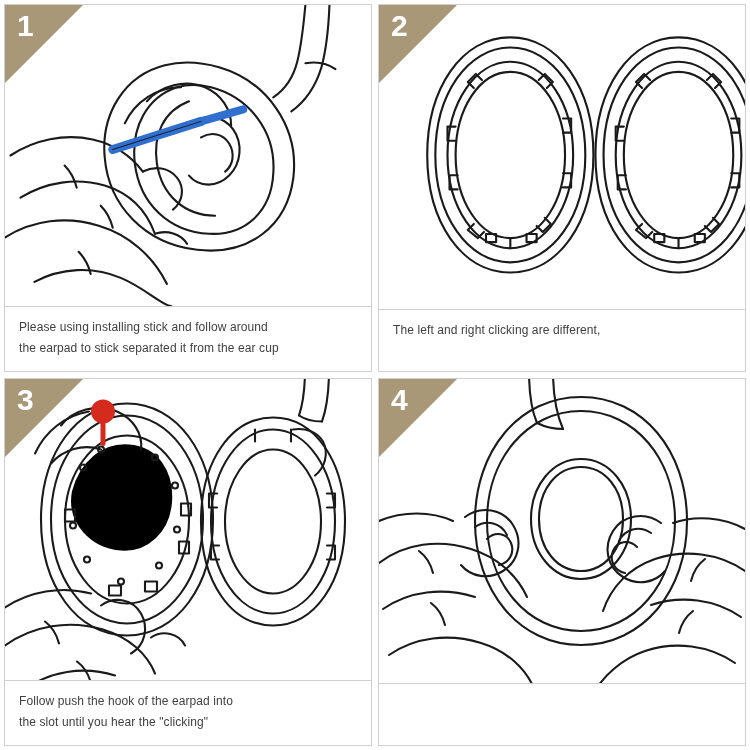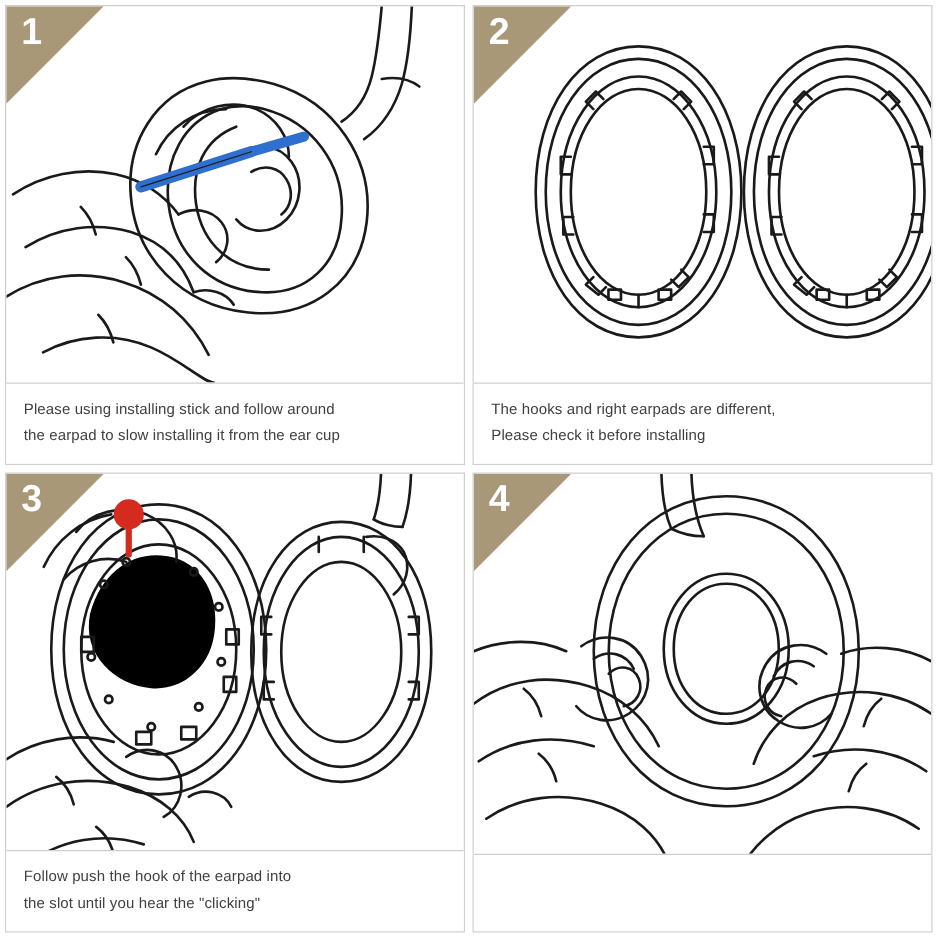--- a/index.html
+++ b/index.html
@@ -130,21 +130,21 @@
           <path d="M74 246 C80 252 84 260 86 268"></path>
         </g>
       </svg>
     </div>
     <div class="step-badge">
       <span class="tri"></span>
       <span class="num">1</span>
     </div>
     <div class="caption">
       <span class="line">Please using installing stick and follow around</span>
-      <span class="line">the earpad to slow installing it from the ear cup</span>
+      <span class="line">the earpad to stick separated it from the ear cup</span>
     </div>
   </div>
 
   <div class="panel">
     <div class="art">
       <svg viewBox="0 0 366 300" preserveAspectRatio="xMidYMid slice">
         <g fill="none" stroke="#1a1a1a" stroke-width="2.1" stroke-linecap="round" stroke-linejoin="round">
 
           <path d="M50 148 C50 82 84 32 132 32 C180 32 214 82 214 148 C214 214 180 264 132 264 C84 264 50 214 50 148 Z"></path>
           <path d="M58 148 C58 88 90 42 132 42 C174 42 206 88 206 148 C206 208 174 254 132 254 C90 254 58 208 58 148 Z"></path>
@@ -181,22 +181,21 @@
           <path d="M274 226 L284 226 L284 234 L274 234 Z"></path>
           <path d="M314 226 L324 226 L324 234 L314 234 Z"></path>
         </g>
       </svg>
     </div>
     <div class="step-badge">
       <span class="tri"></span>
       <span class="num">2</span>
     </div>
     <div class="caption">
-      <span class="line">The hooks and right earpads are different,</span>
-      <span class="line">Please check it before installing</span>
+      <span class="line">The left and right clicking are different,</span>
     </div>
   </div>
 
   <div class="panel">
     <div class="art">
       <svg viewBox="0 0 366 320" preserveAspectRatio="xMidYMid slice">
         <g fill="none" stroke="#1a1a1a" stroke-width="2.1" stroke-linecap="round" stroke-linejoin="round">
 
           <path d="M300 0 C300 18 298 34 294 46"></path>
           <path d="M324 0 C324 20 322 38 317 52"></path>

